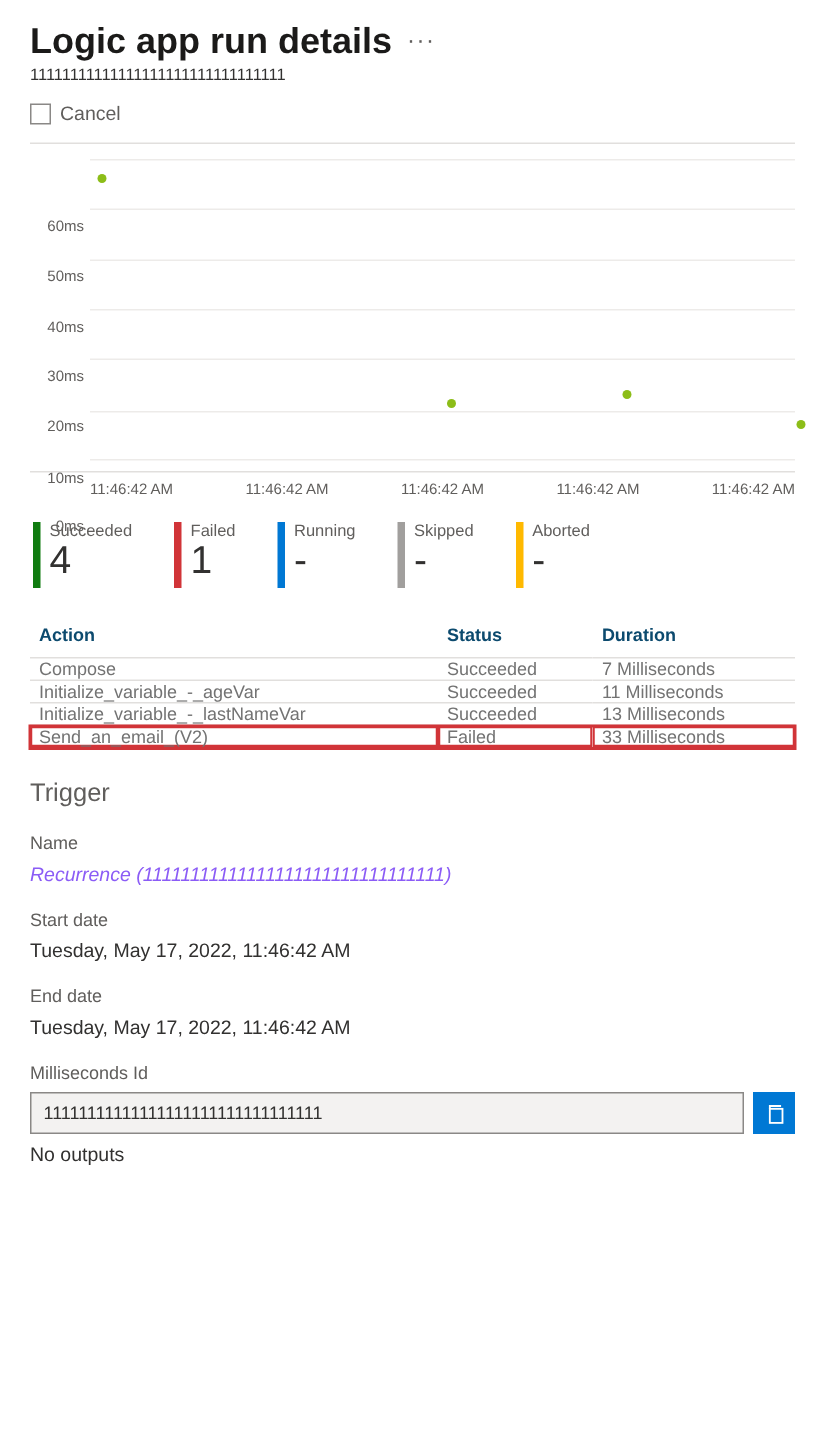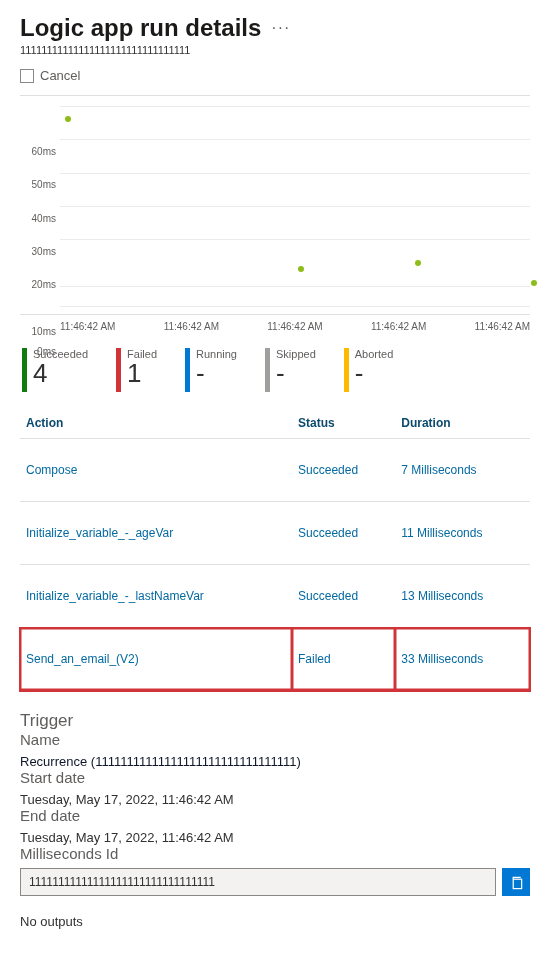--- a/index.html
+++ b/index.html
@@ -53,29 +53,29 @@
   }
   .status-card { display: flex; gap: 6px; }
   .status-bar { width: 5px; height: 44px; }
   .status-text { display: flex; flex-direction: column; }
   .status-label { font-size: 11px; color: #605e5c; }
   .status-value { font-size: 26px; font-weight: 400; color: #323130; margin-top: -2px; }
 
   table { width: 100%; border-collapse: collapse; margin-top: 16px; }
   th { text-align: left; font-weight: 600; font-size: 12px; color: #0c4a6e;
        border-bottom: 1px solid #e1dfdd; padding: 8px 6px; }
-  td { font-size: 12px; color: #0369a1;
-       border-bottom: 1px solid #e1dfdd; padding: 24px 6px; }
+  td { font-size: 12px; color: #737373;
+       border-bottom: 1px solid #e1dfdd; padding: 0 6px; }
   tr.highlighted td { box-shadow: 0 0 0 1.5px #d13438 inset; }
   tr.highlighted { outline: 2px solid #d13438; outline-offset: -1px; }
 
   .section-label { font-size: 17px; color: #605e5c; margin-top: 20px; }
-  .field-label { font-size: 15px; color: #605e5c; margin-top: 0; }
+  .field-label { font-size: 12px; color: #605e5c; margin-top: 16px; }
   .field-value { font-size: 13px; color: #323130; margin-top: 6px; }
-  .link { color: #0f172a; cursor: pointer; }
+  .link { color: #8b5cf6; cursor: pointer; font-style: italic; }
 
   .corr-row { display: flex; align-items: stretch; gap: 6px; margin-top: 6px; }
   .corr-input {
     flex: 1; border: 1px solid #8a8886; background: #f3f2f1;
     height: 28px; padding: 0 8px; font-size: 12px; color: #323130;
   }
   .copy-btn {
     width: 28px; height: 28px; background: #0078d4; color: #fff;
     display: flex; align-items: center; justify-content: center; cursor: pointer;
   }
@@ -106,21 +106,21 @@
       </div>
       <div class="grid-line" style="top: 76.6667px;">
         <span>40ms</span>
       </div>
       <div class="grid-line" style="top: 110px;">
         <span>30ms</span>
       </div>
       <div class="grid-line" style="top: 143.333px;">
         <span>20ms</span>
       </div>
-      <div class="grid-line" style="top: 190px;">
+      <div class="grid-line" style="top: 178px;">
         <span>10ms</span>
       </div>
       <div class="grid-line" style="top: 210px;">
         <span>0ms</span>
       </div>
       <div class="dot" style="left: 45px; top: 20.3333px;"></div>
       <div class="dot" style="left: 278px; top: 170.333px;"></div>
       <div class="dot" style="left: 394.5px; top: 163.667px;"></div>
       <div class="dot" style="left: 511px; top: 183.667px;"></div>
     </div>
@@ -217,15 +217,15 @@
   <div class="corr-row">
     <input class="corr-input" readonly="" value="11111111111111111111111111111111" style="">
     <div class="copy-btn">
       <svg viewBox="0 0 16 16" fill="none" stroke="#fff" stroke-width="1.3">
         <rect x="4.5" y="4.5" width="9" height="10"></rect>
         <path d="M4.5 4.5 V2.5 H12.5"></path>
       </svg>
     </div>
   </div>
 
-  <div class="field-value" style="margin-top:18px">No outputs</div>
+  <div class="field-value" style="margin-top:6px">No outputs</div>
 
 </div>
 
 </body></html>

